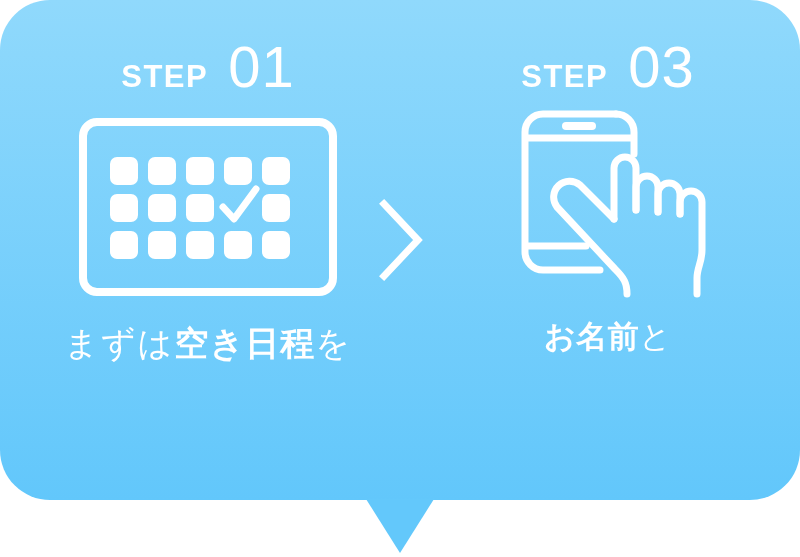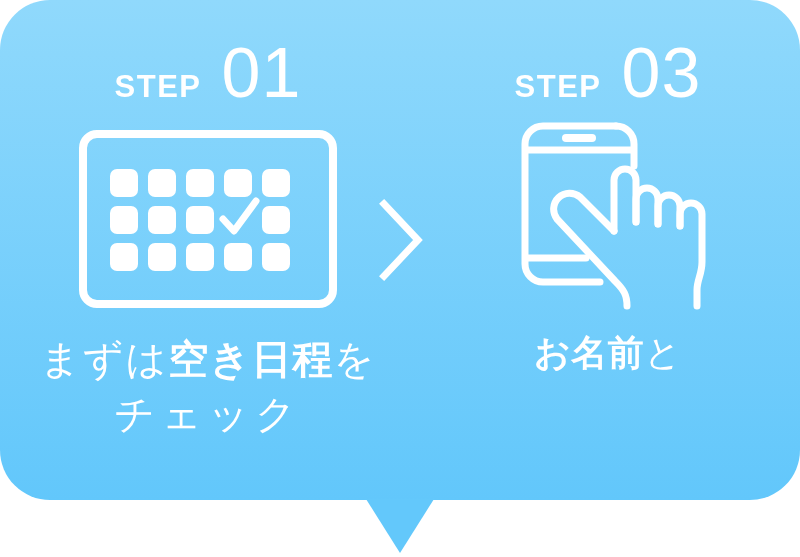--- a/index.html
+++ b/index.html
@@ -73,21 +73,21 @@
     color: #ffffff;
     user-select: none;
   }
   .step-word {
     font-size: 31px;
     font-weight: 600;
     letter-spacing: 1.5px;
     line-height: 1;
   }
   .step-num {
-    font-size: 70px;
+    font-size: 58px;
     font-weight: 200;
     line-height: 1;
     margin-left: 20px;
     letter-spacing: 1px;
   }
 
   
   .icon-wrap {
     margin-top: 16px;
     height: 190px;
@@ -96,26 +96,26 @@
     justify-content: center;
   }
   .icon-wrap.phone { margin-top: 6px; height: 200px; }
 
   
   .caption {
     margin-top: 18px;
     text-align: center;
     color: #ffffff;
     line-height: 1.38;
-    font-size: 40px;
+    font-size: 34px;
   }
   .caption .ln { display: block; white-space: nowrap; }
   .lite { font-weight: 300; letter-spacing: 2px; }
   .bold { font-weight: 700; letter-spacing: 1px; }
-  .caption.right-cap { margin-top: 14px; font-size: 36px; }
+  .caption.right-cap { margin-top: 14px; font-size: 31px; }
   .caption.right-cap .lite { letter-spacing: 1px; }
   .caption.right-cap .bold { letter-spacing: 0.5px; }
   .sp-wide { letter-spacing: 6px; }
 
   
   .chevron {
     position: absolute;
     left: 372px;
     top: 196px;
     width: 56px;
@@ -162,23 +162,20 @@
             <rect x="184" y="114" width="28" height="28" rx="7"></rect>
           </g>
           <polyline points="145,90 156,102 178,72" fill="none" stroke="#ffffff" stroke-width="7" stroke-linecap="round" stroke-linejoin="round"></polyline>
         </svg>
       </div>
 
       <div class="caption">
         <span class="ln">
           <span class="lite">まずは</span><span class="bold">空き日程</span><span class="lite">を</span>
         </span>
-        <span class="ln">
-          <span class="lite sp-wide">チェック</span>
-        </span>
       </div>
     </div>
 
     <div class="step-col">
 
       <div class="step-head">
         <span class="step-word">STEP</span>
         <span class="step-num">03</span>
       </div>
 

